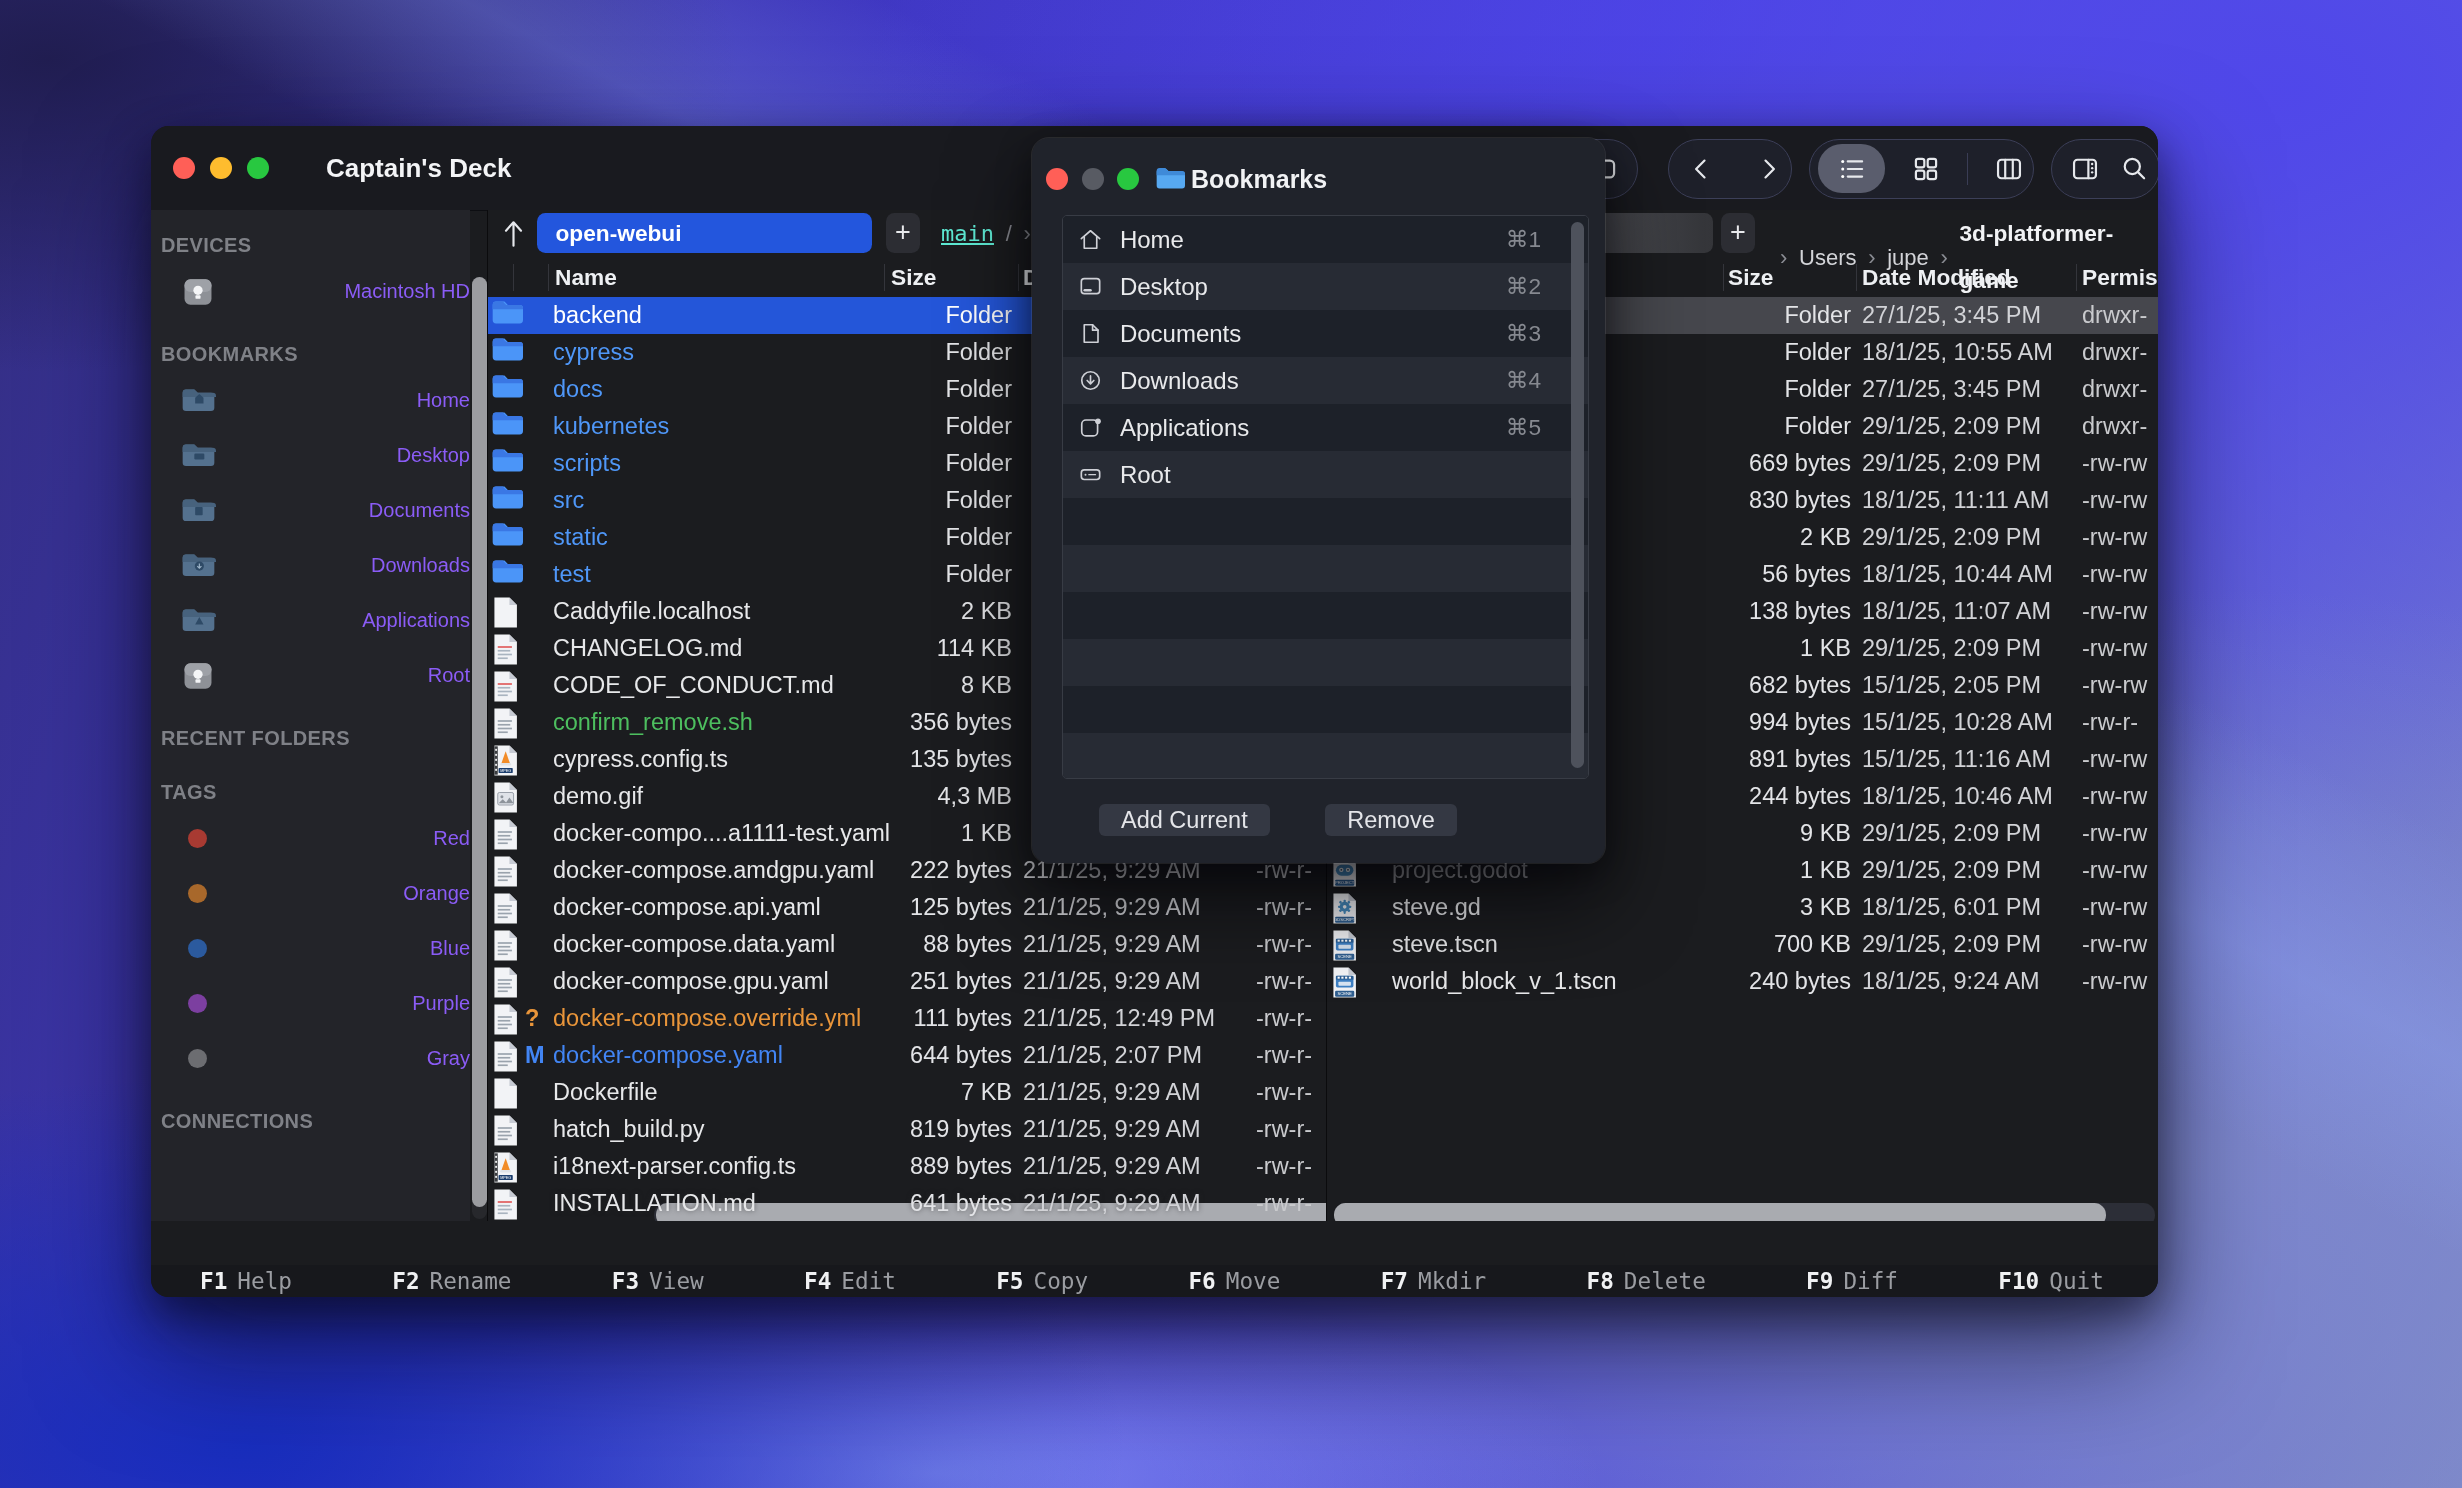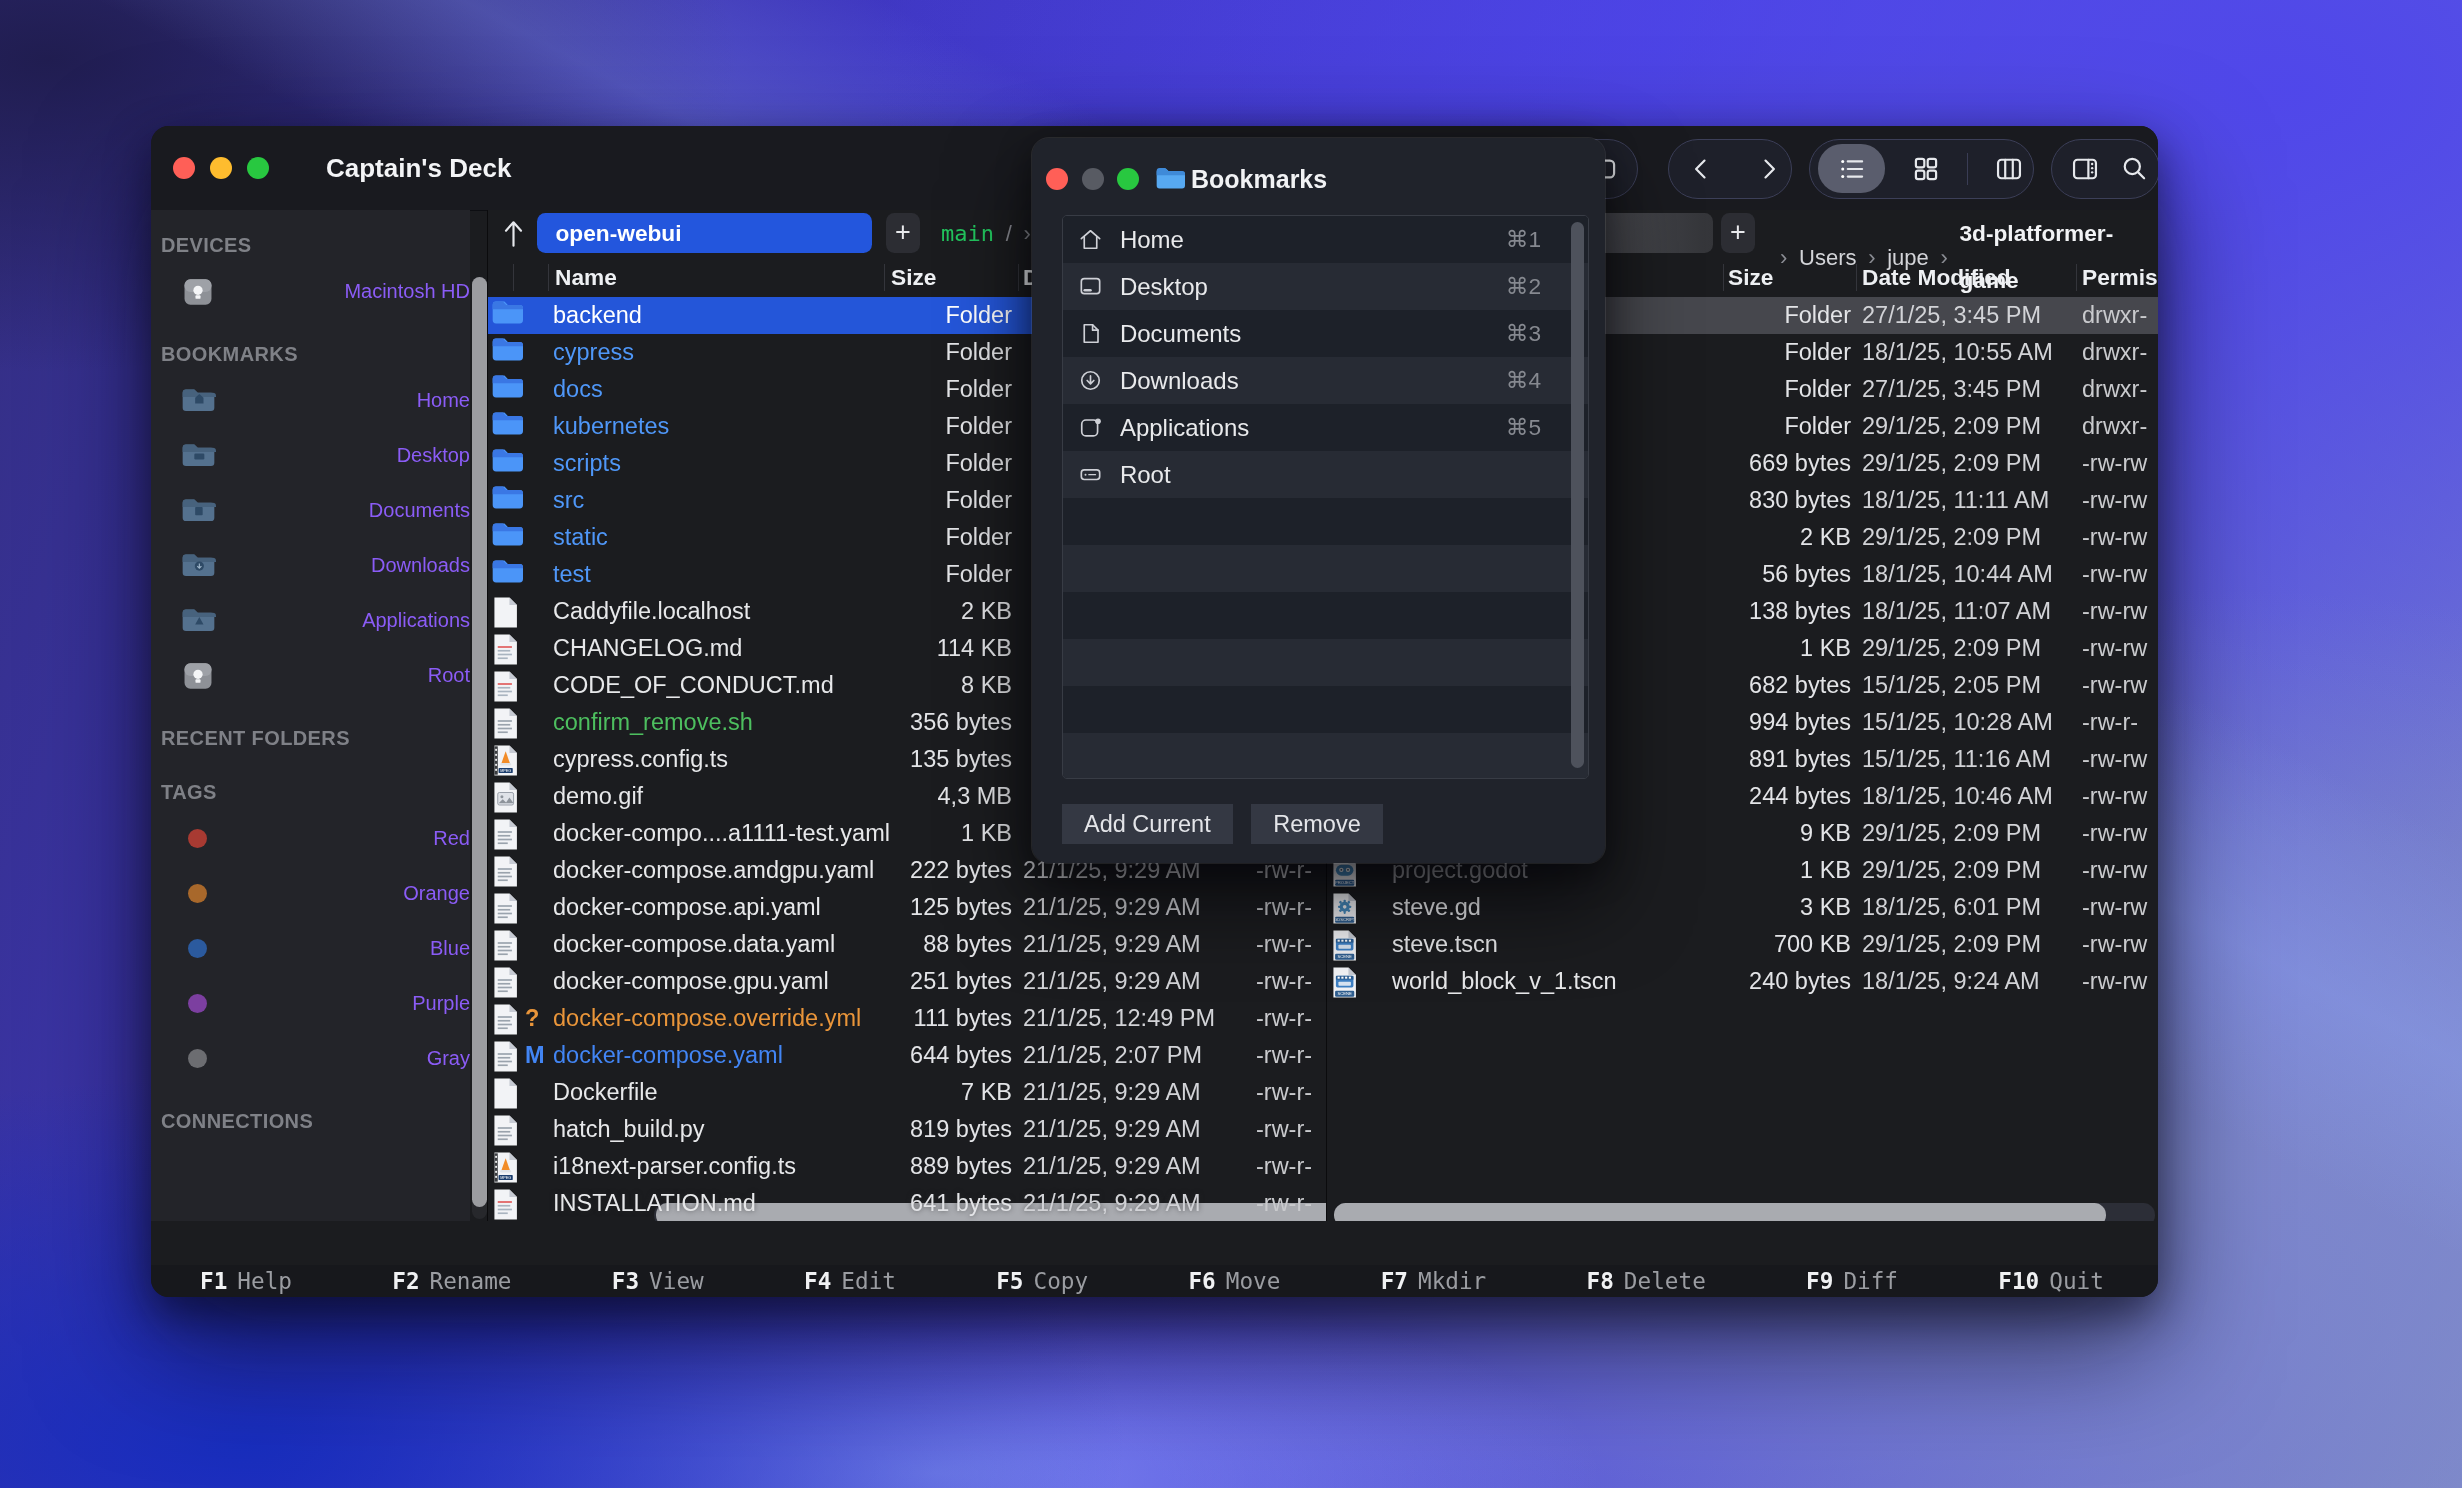--- a/index.html
+++ b/index.html
@@ -42,21 +42,21 @@
   .pane{position:absolute;top:84px;height:1011px;background:#1b1c1f;overflow:hidden;}
   .pane.left{left:336px;width:839px;border-left:1.7px solid #0b0b0d;}
   .pane.right{left:1175px;width:833px;border-left:1.7px solid #0b0b0d;}
   .tabrow{position:relative;height:47px;}
   .uparr{position:absolute;left:13.4px;top:6.7px;}
   .tab{position:absolute;left:49px;top:2.5px;width:316px;height:40px;background:#2356dd;border-radius:8.4px;
     line-height:40px;padding-left:18.5px;font-size:22.7px;font-weight:bold;color:#fff;}
   .plusbtn{position:absolute;top:2.5px;width:34px;height:40px;background:#2c2d33;border-radius:8.4px;
     display:flex;align-items:center;justify-content:center;font-size:27px;color:#e8e9ec;}
   .crumb{position:absolute;top:0;line-height:47px;font-size:22px;color:#8a8c93;display:flex;gap:11.7px;align-items:center;}
-  .branch{color:#22c55e;}
+  .branch{color:#5eead4;text-decoration:underline;}
   .crumb b{color:#f2f3f5;font-size:22.7px;}
   .crumb .seg{color:#d3d4d8;}
   .tabfield{position:absolute;left:242px;top:2.5px;width:144px;height:40px;border-radius:8.4px;
     background:linear-gradient(90deg,#4e4f55,#343539);}
   .cols{position:relative;height:40px;border-bottom:0.8px solid #2a2b30;font-size:22.7px;font-weight:600;color:#eef0f3;}
   .cols span{position:absolute;top:0;line-height:40px;text-align:right;}
   .vline{position:absolute;top:6.7px;width:0.8px;height:27px;background:#34353b;}
   .rows{position:absolute;left:0;right:0;top:87px;bottom:0;z-index:1;}
   .row{position:relative;height:37px;font-size:23.5px;}
   .row span{position:absolute;line-height:37px;white-space:nowrap;}
@@ -97,22 +97,22 @@
   .dlg-folder{position:absolute;left:123px;top:28px;}
   .dlg-list{position:absolute;left:30px;top:77px;width:527px;height:564px;border:0.8px solid #383c45;border-radius:5px;
     overflow:hidden;box-sizing:border-box;}
   .dlg-row{height:47px;display:flex;align-items:center;padding:0 0 0 13.4px;gap:15px;font-size:24px;color:#e9eaec;}
   .dlg-row:nth-child(odd){background:#1d2129;}
   .dlg-row:nth-child(even){background:#272b34;}
   .dlg-ic{width:28.5px;display:flex;justify-content:center;}
   .dlg-sc{margin-left:auto;margin-right:47px;color:#868990;font-size:22.7px;}
   .dlg-scroll{position:absolute;left:539px;top:84px;width:13.4px;height:546px;border-radius:6.7px;background:#4e525c;}
   .dlg-btns{position:absolute;left:30px;top:666px;display:flex;gap:18.5px;}
-  .dlg-btn{height:40px;border-radius:0;background:#343843;color:#e4e5e9;font-size:23.5px;
-    display:flex;align-items:center;padding:0 22px;}
+  .dlg-btn{height:32px;border-radius:6px;background:#343843;color:#e4e5e9;font-size:23.5px;
+    display:flex;align-items:center;padding:0 22px;margin-left:37px;}
 </style>
 </head>
 <body>
 
 <div class="wallpaper"></div>
 
 <div class="window">
   <div class="titlebar">
     <div class="lights">
       <div class="light" style="background:#ff5f57"></div>

